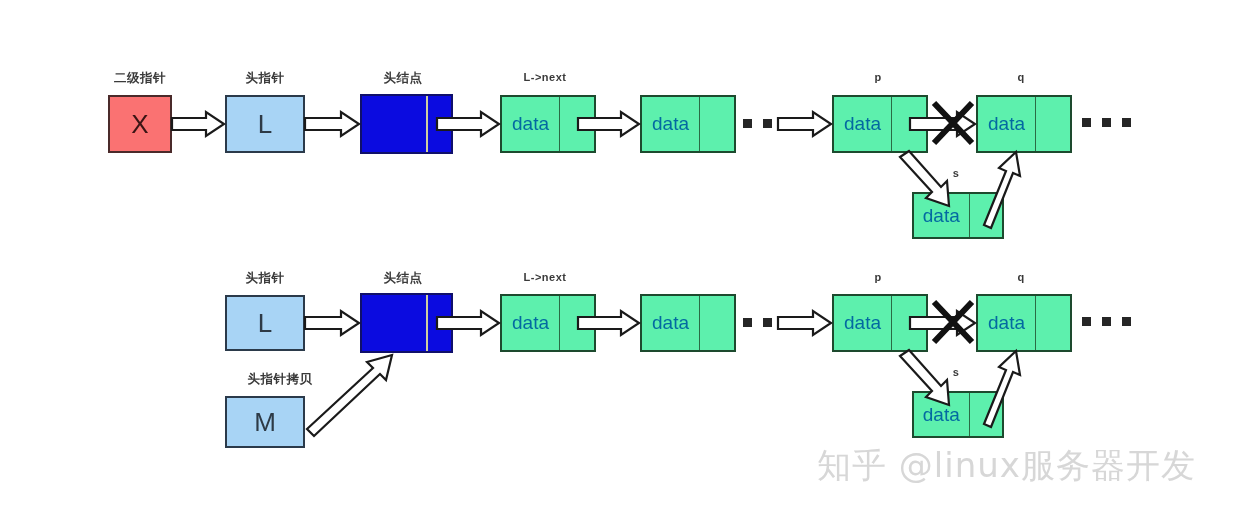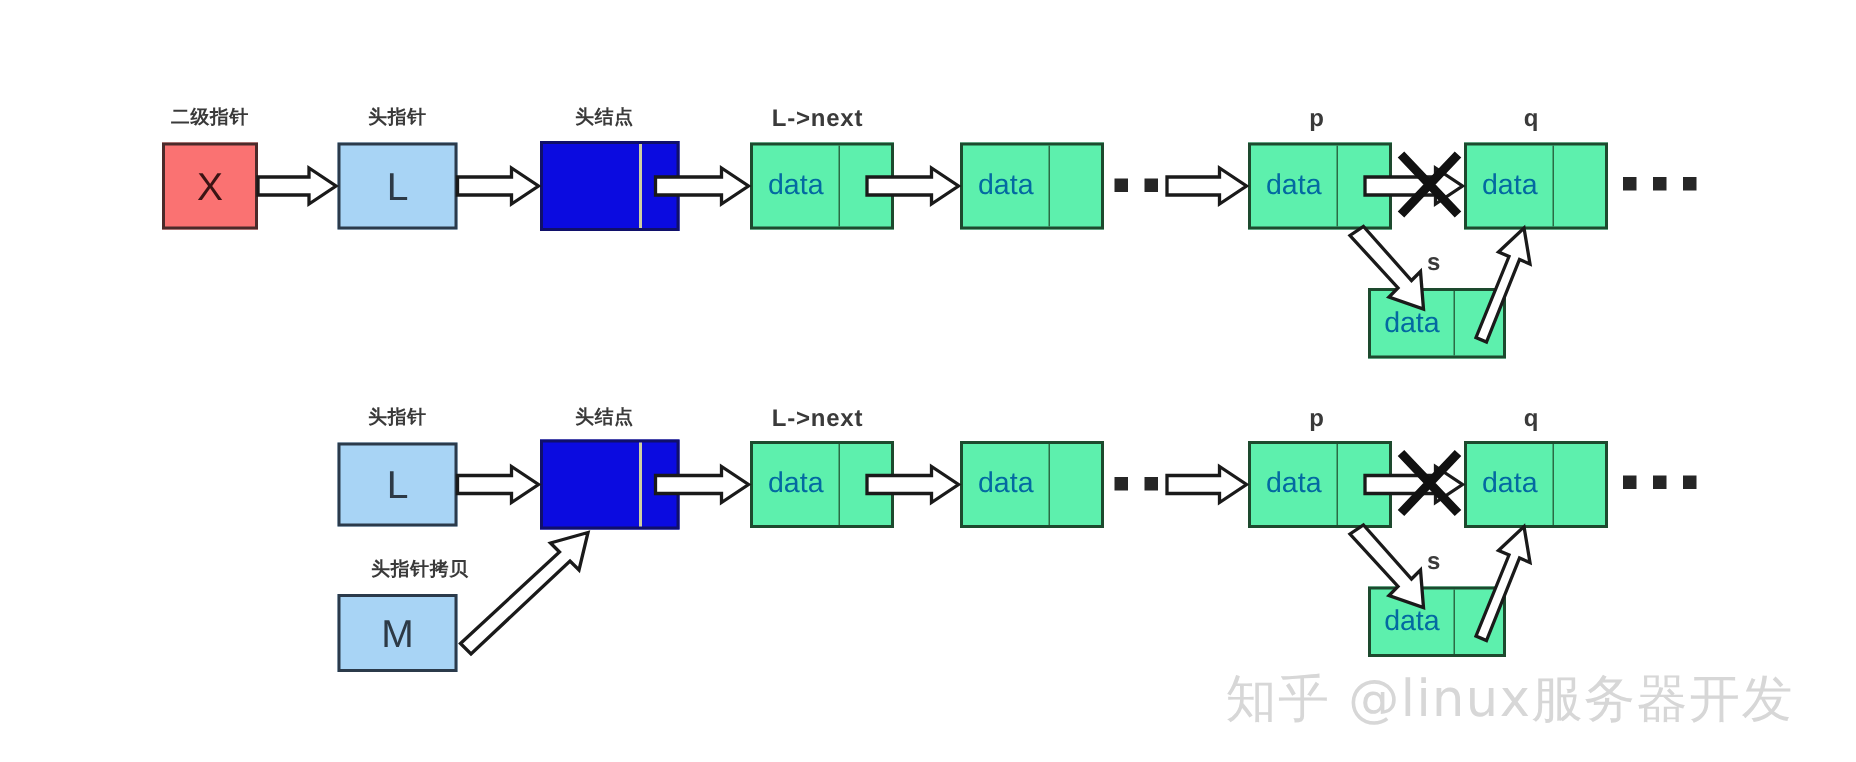--- a/index.html
+++ b/index.html
@@ -1,19 +1,19 @@
 <!DOCTYPE html>
 <html><head>
 <meta charset="utf-8">
 <style>
   html,body{margin:0;padding:0;background:#ffffff;}
   body{font-family:"Liberation Sans","DejaVu Sans",sans-serif;}
   #canvas{position:relative;width:1237px;height:508px;background:#fff;overflow:hidden;}
 
-  .lbl{position:absolute;font-size:16px;font-weight:bold;color:#3a3a3a;white-space:nowrap;
+  .lbl{position:absolute;font-size:11px;font-weight:bold;color:#3a3a3a;white-space:nowrap;
        transform:translateX(-50%);letter-spacing:0.5px;}
   .lbl.cn{font-family:"DejaVu Sans","Liberation Sans",sans-serif;font-size:12.5px;}
 
   .box{position:absolute;box-sizing:border-box;display:flex;align-items:center;
        justify-content:center;}
   .box-ptr{border:2px solid #2b3a4a;background:#a8d4f5;color:#2d3a46;
            font-size:26px;font-weight:400;font-family:"Liberation Sans",sans-serif;}
   .box-x{border:2px solid #4a2a2a;background:#fa7272;color:#3a1414;
          font-size:26px;font-weight:400;}
 

